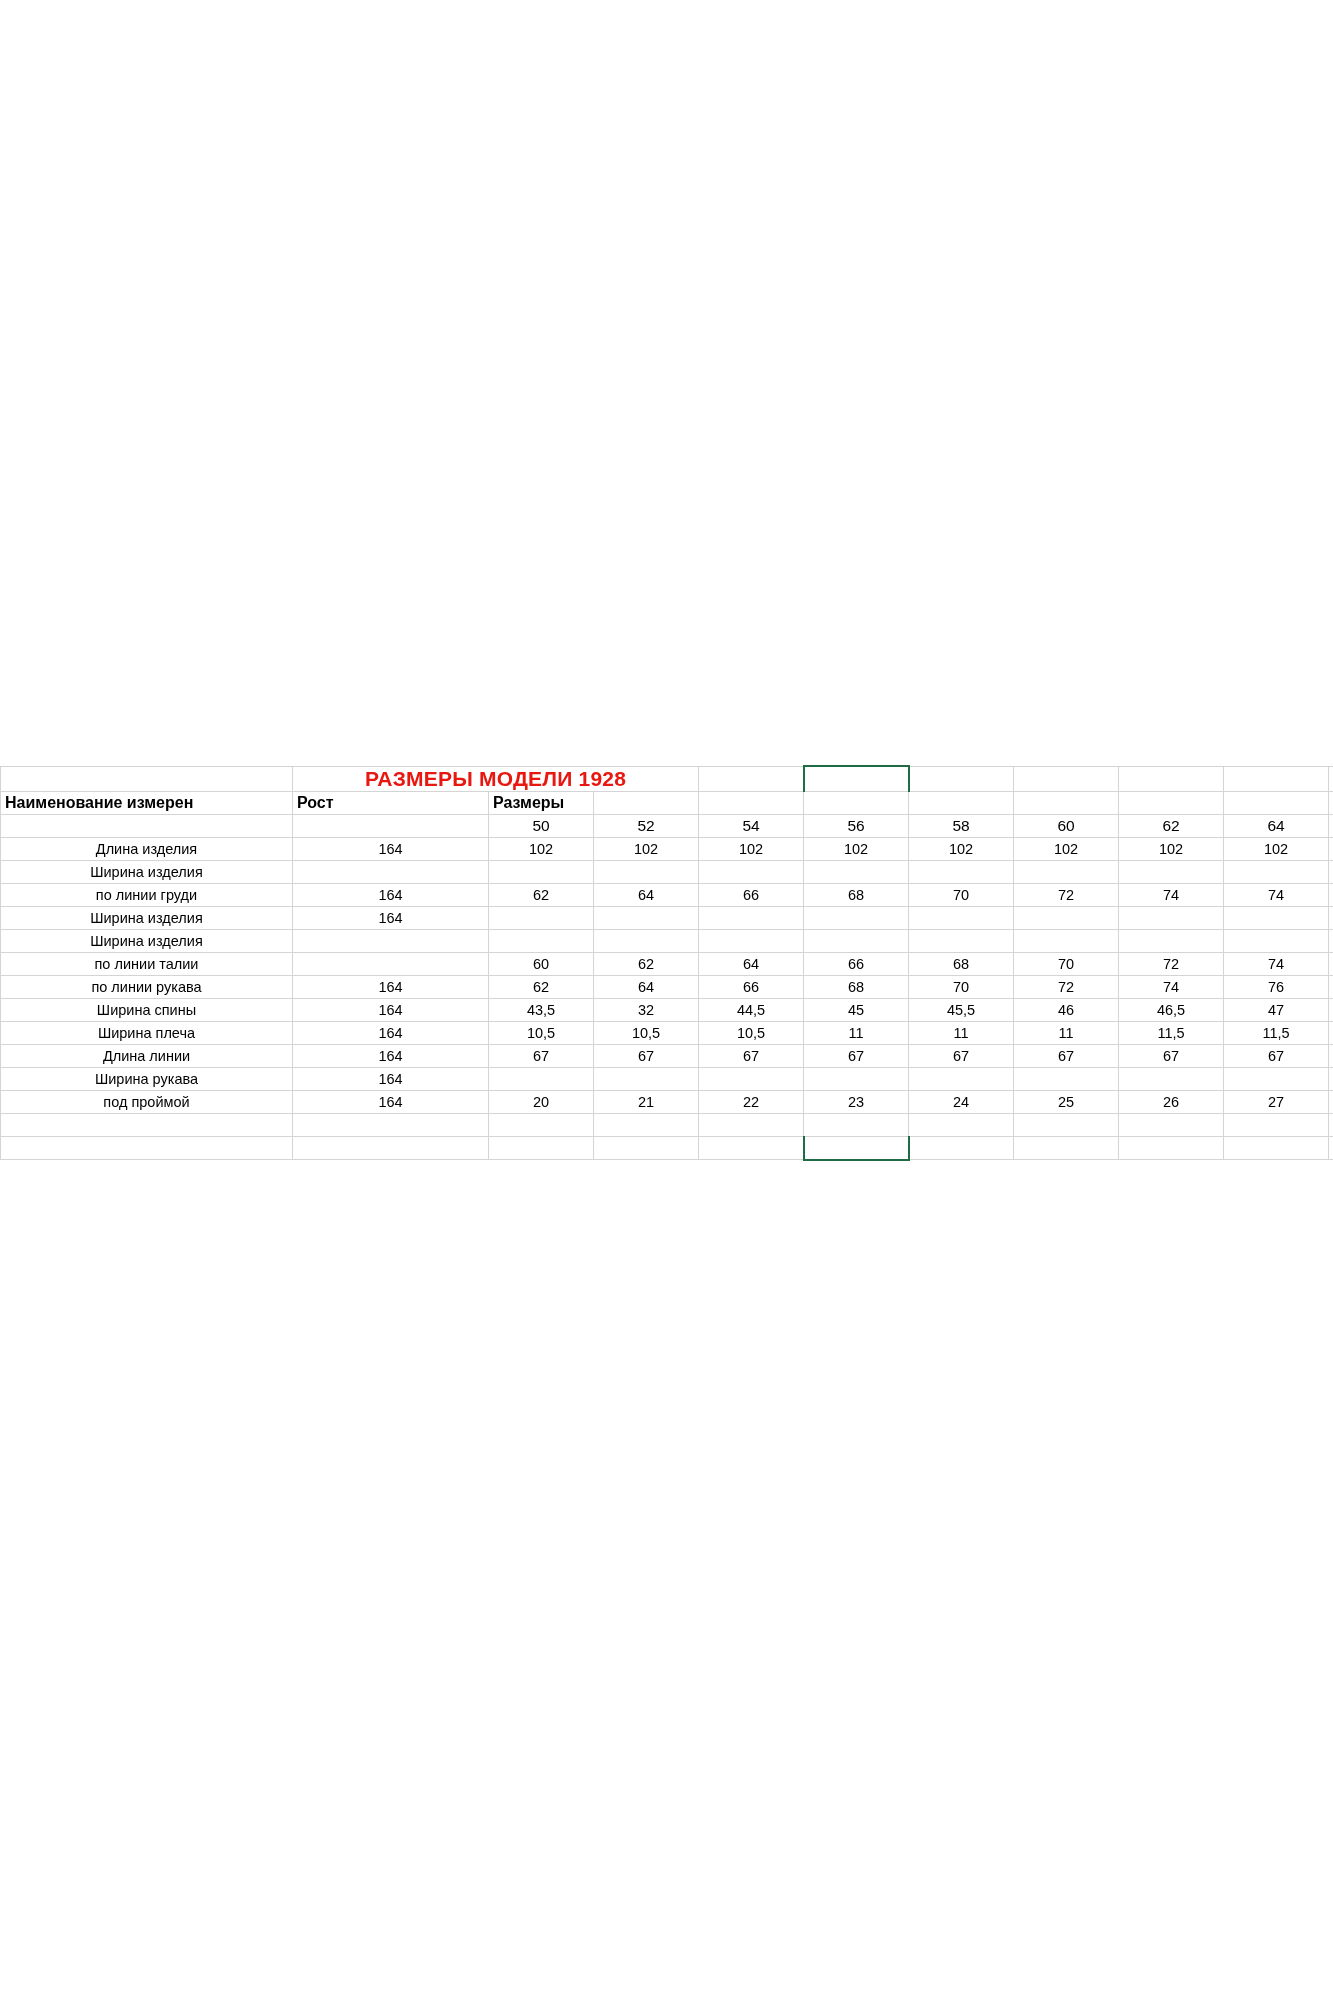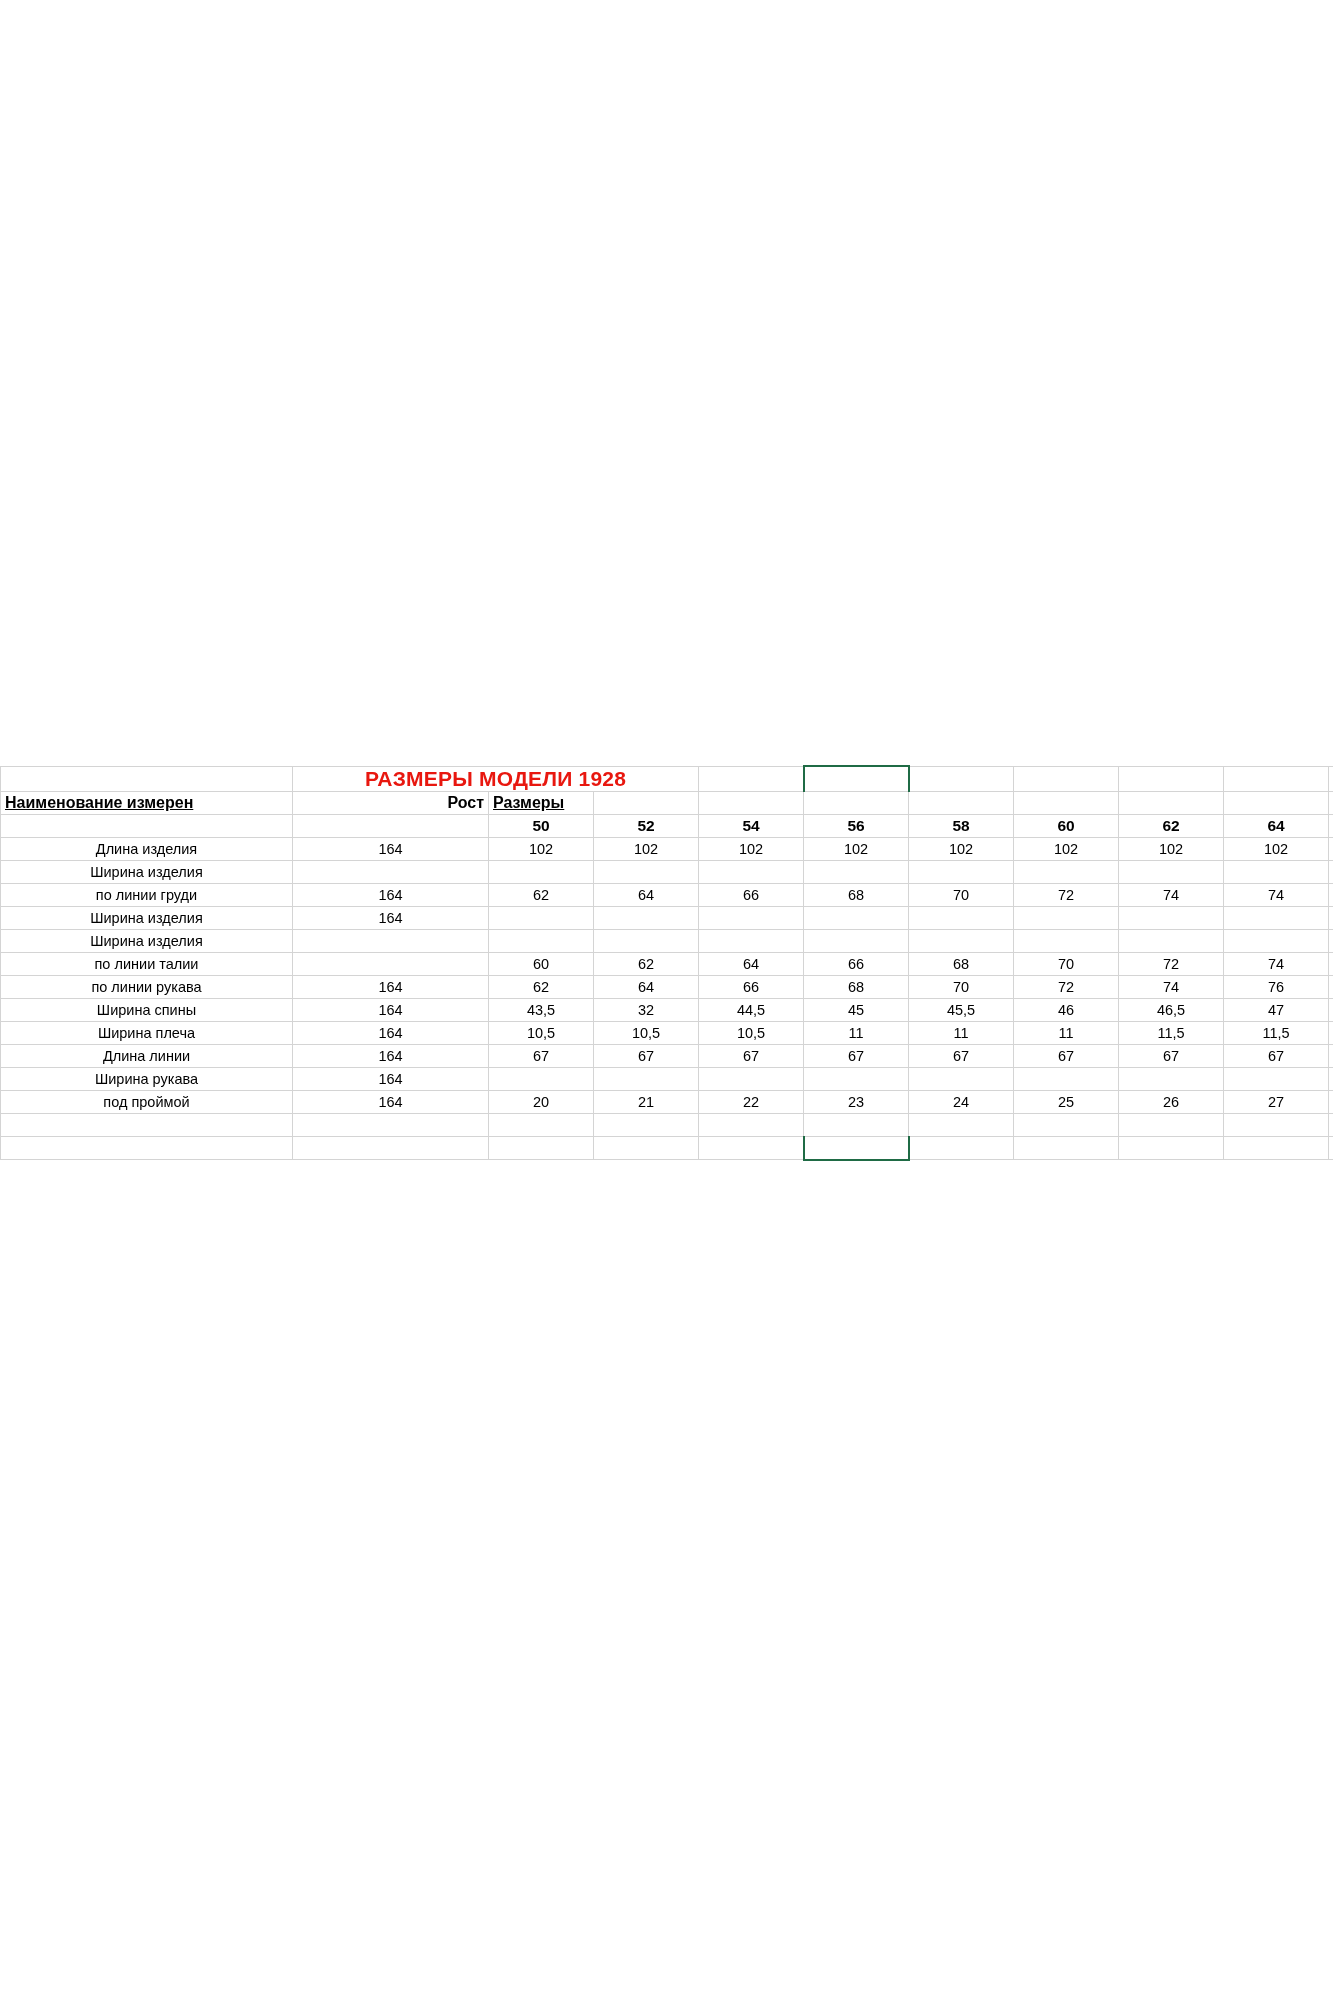--- a/index.html
+++ b/index.html
@@ -52,24 +52,24 @@
     color: #e8170f;
     font-weight: bold;
     font-size: 21px;
     text-align: center;
     letter-spacing: 0.2px;
   }
   .hdr {
     font-weight: bold;
     font-size: 16px;
   }
-  .hdr-center { text-align: right; }
-  .hdr-left { text-align: left; text-decoration: underline; }
+  .hdr-center { text-align: left; }
+  .hdr-left { text-align: left; }
   .size-hdr {
-    font-weight: bold;
+    font-weight: normal;
     font-size: 15.5px;
     text-align: center;
   }
   .num { text-align: center; }
   .label { text-align: center; }
   .blank-row td { height: 22px; }
 
   
   .sel-top {
     border-top: 2px solid #1f6b45 !important;

